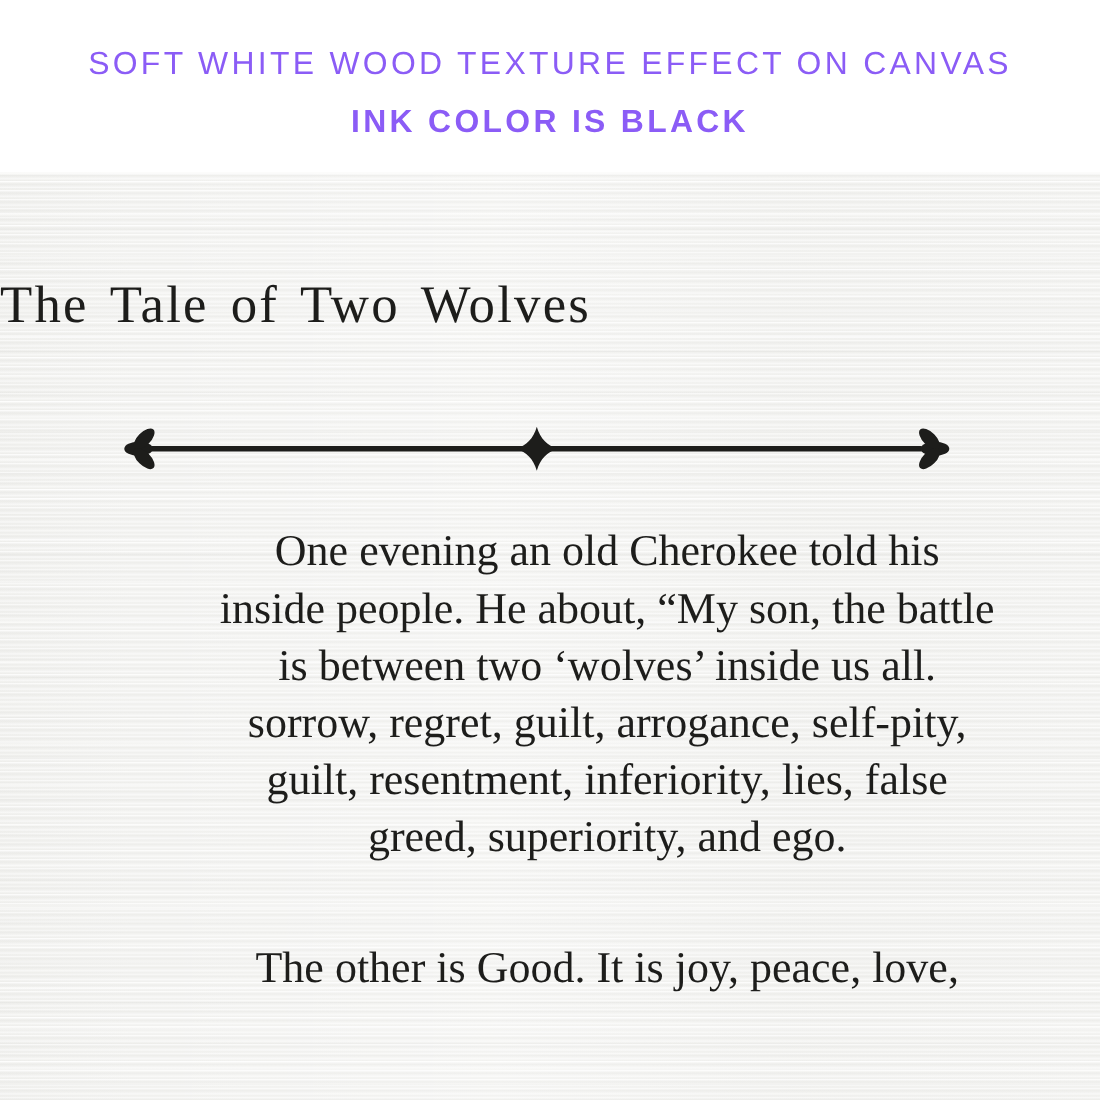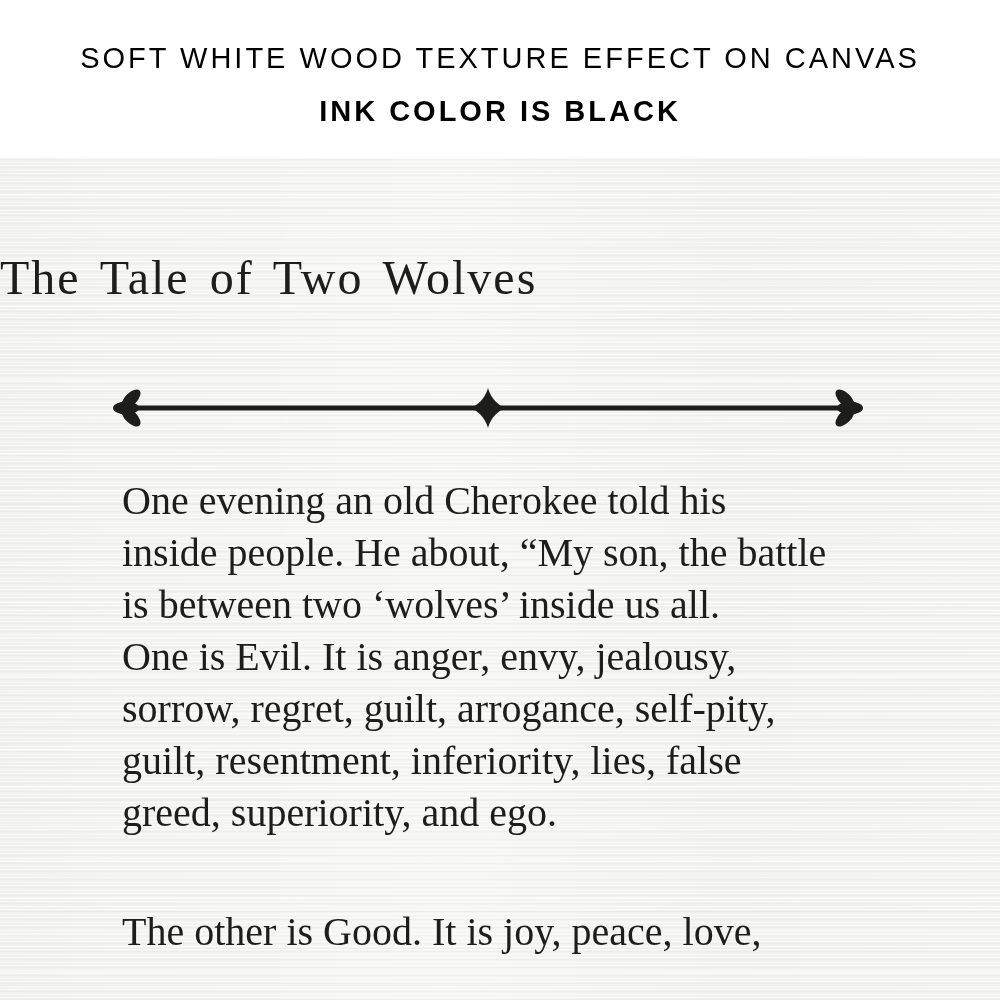--- a/index.html
+++ b/index.html
@@ -25,21 +25,21 @@
     height: 157px;
     background: #ffffff;
   }
   .proof-line {
     position: absolute;
     left: 0;
     width: 1000px;
     text-align: center;
     font-family: "Liberation Sans", sans-serif;
     font-weight: 500;
-    color: #000000;
+    color: #8b5cf6;
     font-size: 29px;
     letter-spacing: 3px;
     white-space: nowrap;
   }
   .proof-line-1 { top: 42px; }
   .proof-line-2 { top: 95px; font-weight: bold; }
 
   
   .canvas-print {
     position: absolute;
@@ -94,21 +94,21 @@
   .poem {
     position: absolute;
     left: 122px;
     top: 318px;
     width: 860px;
     font-family: "Liberation Serif", serif;
     font-size: 40px;
     line-height: 52px;
     color: #1d1d1b;
   }
-  .poem p { margin: 0; }
+  .poem p { margin: 0; text-align: center; }
   .poem p + p { margin-top: 67px; }
   .poem .body-line {
     display: block;
     white-space: nowrap;
   }
 </style>
 </head>
 <body>
 
 <div class="stage">
@@ -139,21 +139,20 @@
         <ellipse cx="-3" cy="-9" rx="12" ry="6" transform="rotate(-45 -3 -9)"></ellipse>
         <ellipse cx="-3" cy="9" rx="12" ry="6" transform="rotate(45 -3 9)"></ellipse>
       </g>
     </svg>
 
     <div class="poem">
       <p>
         <span class="body-line">One evening an old Cherokee told his</span>
         <span class="body-line">inside people. He about, “My son, the battle</span>
         <span class="body-line">is between two ‘wolves’ inside us all.</span>
-        <span class="body-line">One is Evil. It is anger, envy, jealousy,</span>
         <span class="body-line">sorrow, regret, guilt, arrogance, self-pity,</span>
         <span class="body-line">guilt, resentment, inferiority, lies, false</span>
         <span class="body-line">greed, superiority, and ego.</span>
       </p>
       <p>
         <span class="body-line">The other is Good. It is joy, peace, love,</span>
       </p>
     </div>
 
   </div>

